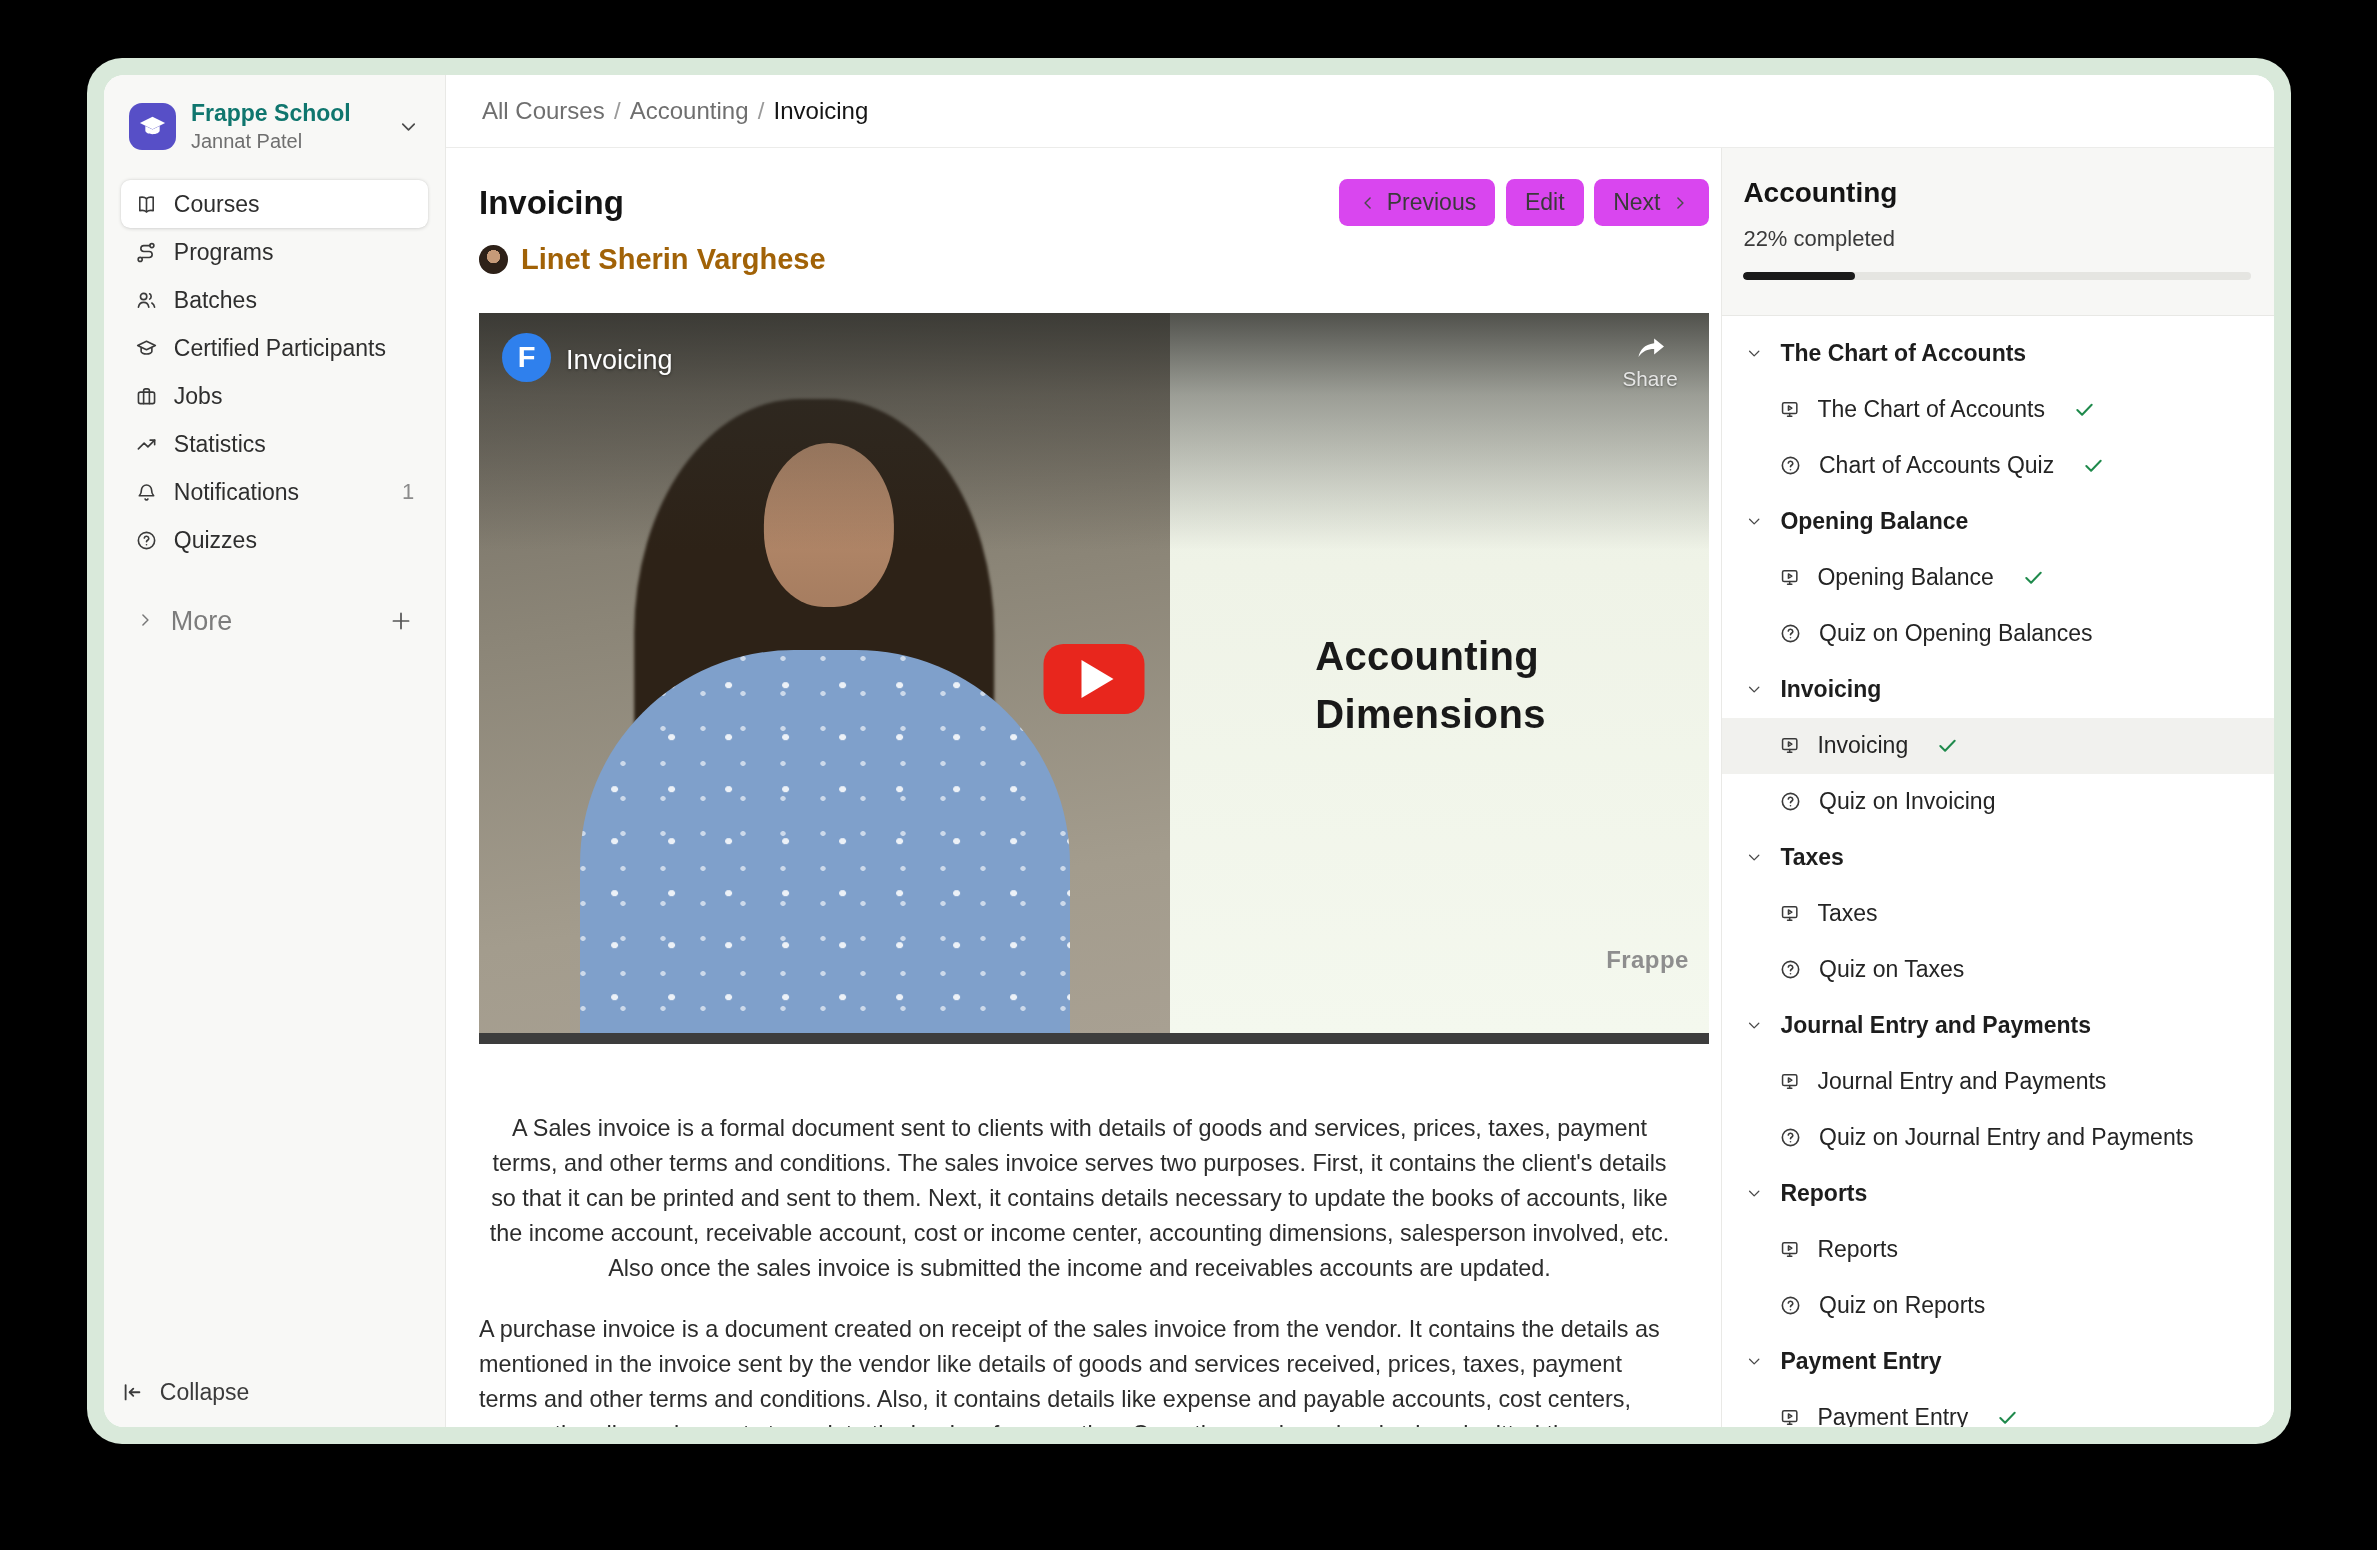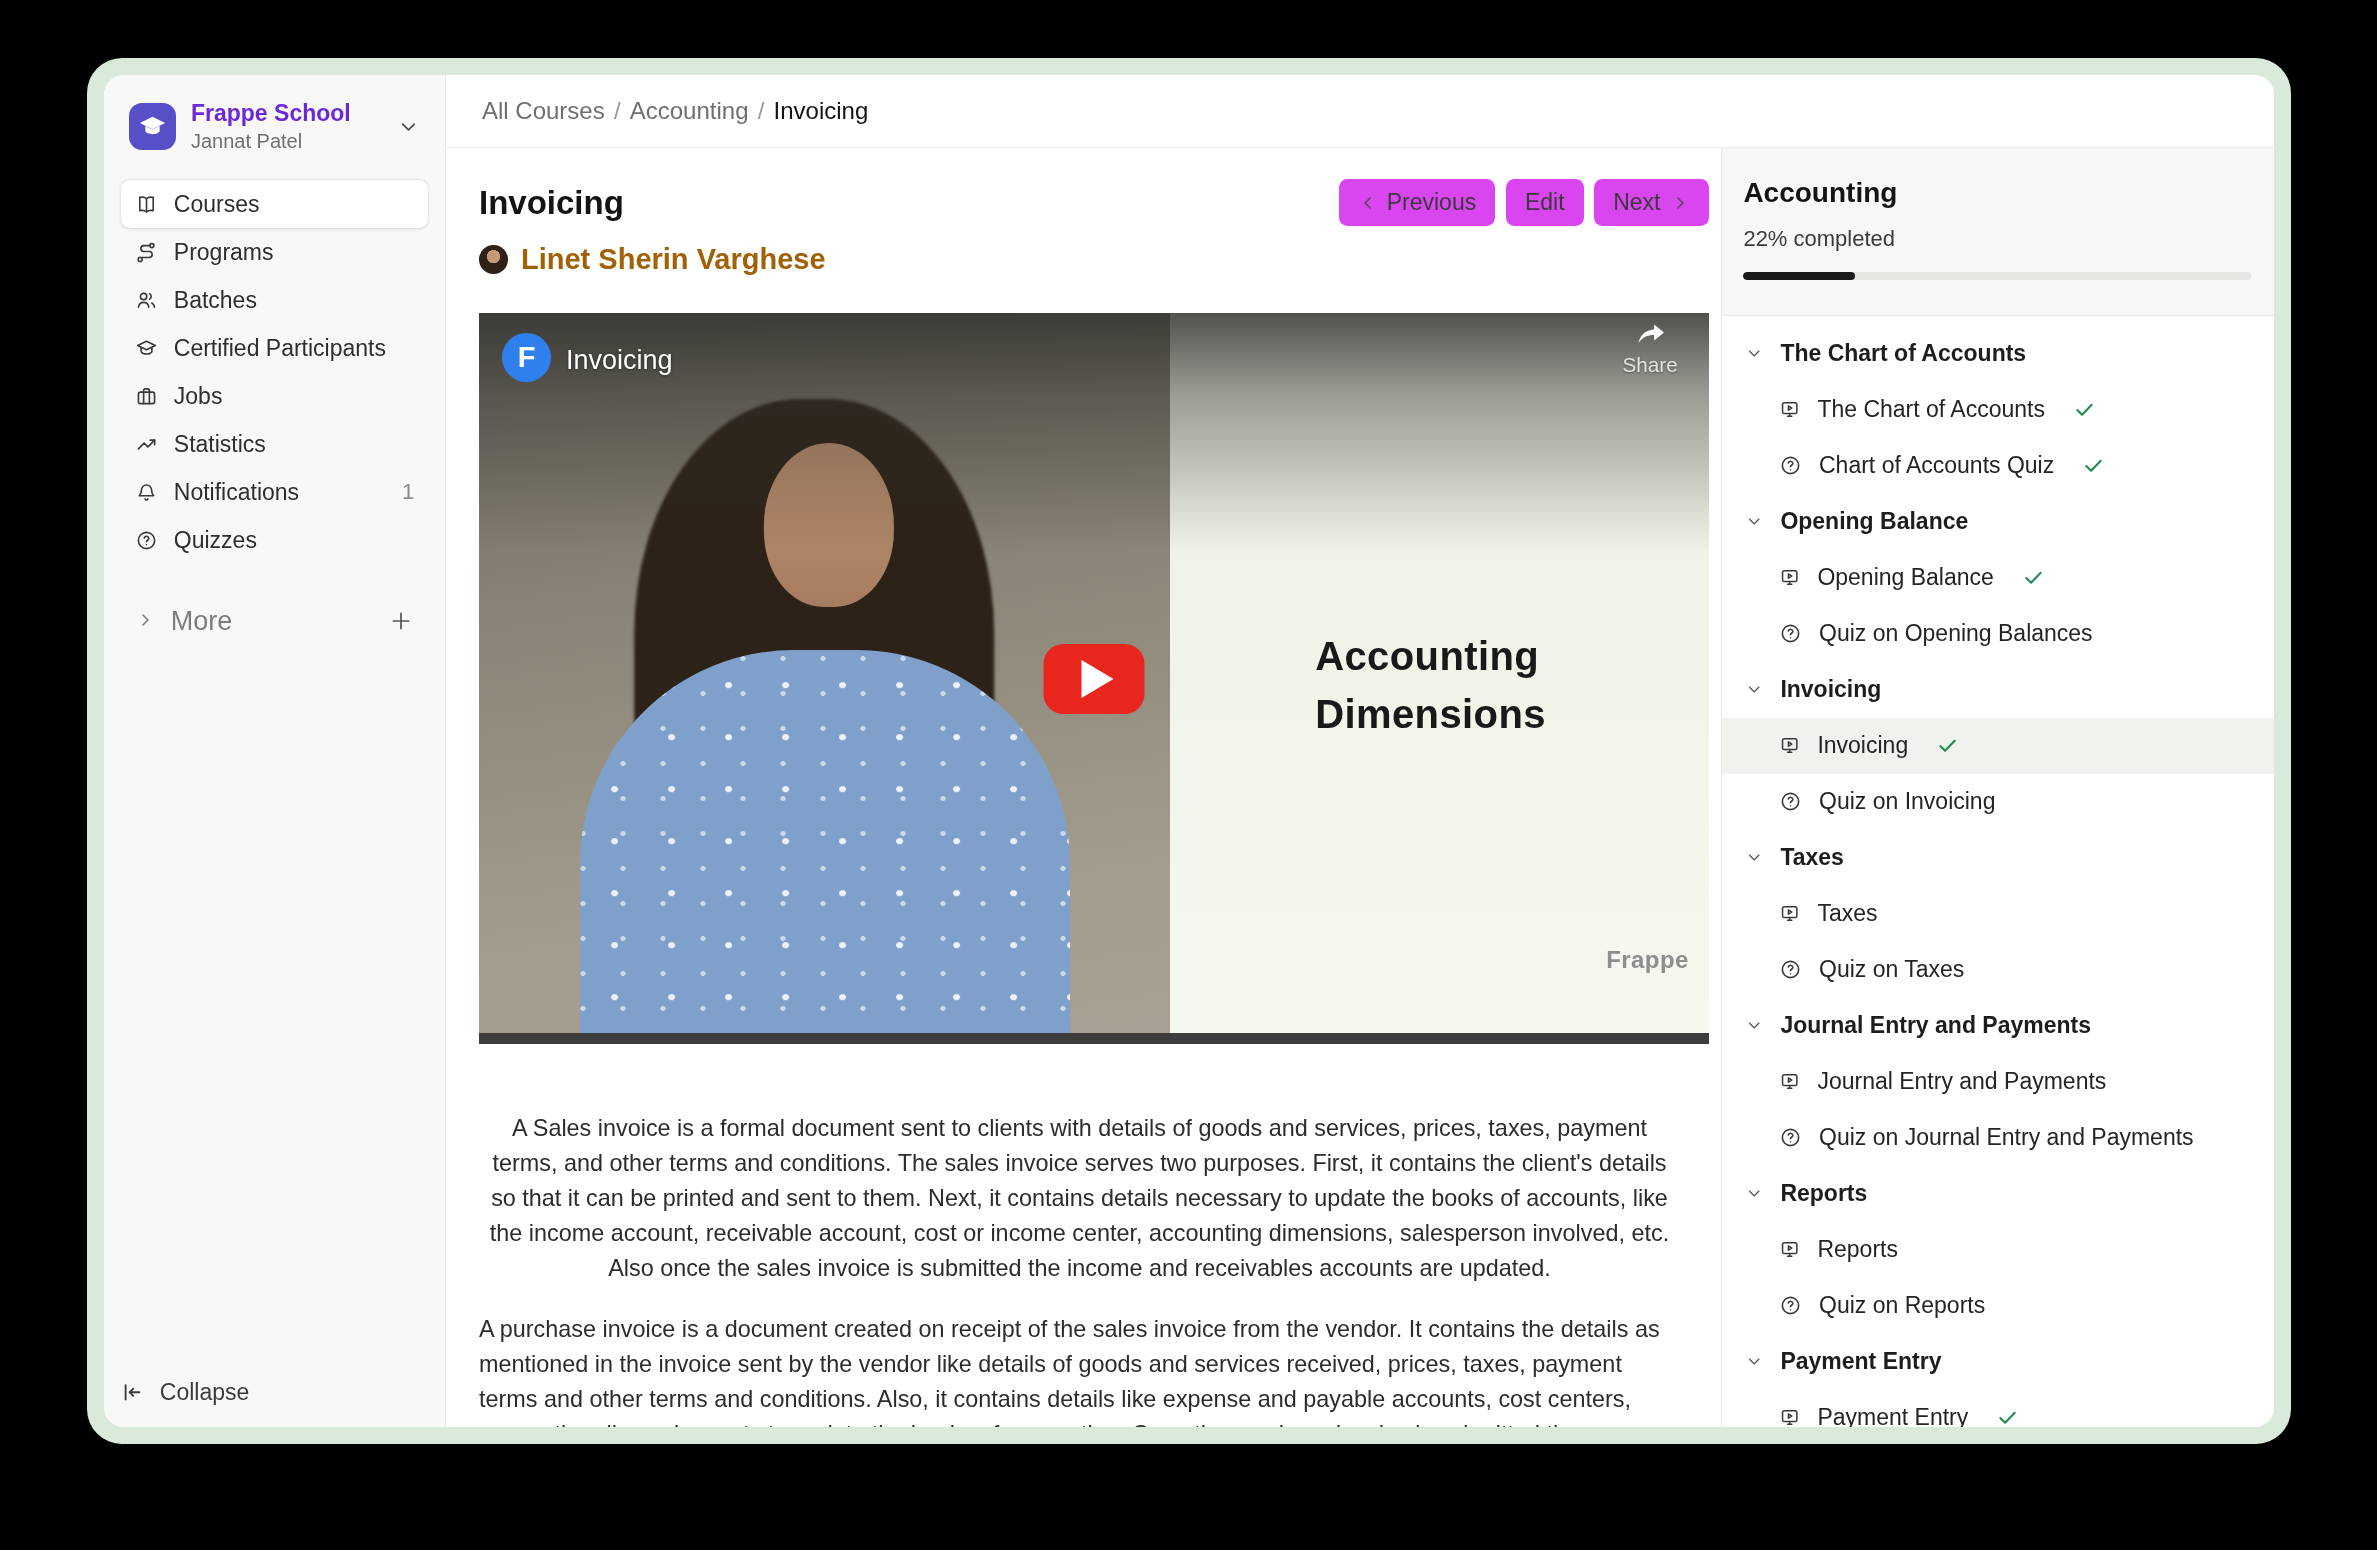--- a/index.html
+++ b/index.html
@@ -6,21 +6,21 @@
   html,body { width:2377px; height:1550px; background:#000; font-family:"Liberation Sans","DejaVu Sans",sans-serif; }
   .canvas { position:relative; width:2377px; height:1550px; background:#000; overflow:hidden; }
   .frame { position:absolute; left:87px; top:58px; width:2204px; height:1386px; background:#d9e9da; border-radius:35px; }
   .window { position:absolute; left:17px; top:17px; right:17px; bottom:17px; background:#fff; border-radius:20px; overflow:hidden; display:flex; }
 
   
   .sidebar { width:342px; flex:0 0 342px; background:#f8f8f6; border-right:0.8px solid #e9e9e6; position:relative; padding:20px 17px 0; }
   .brand { display:flex; align-items:center; gap:15.3px; padding:4.6px 7.7px; cursor:pointer; }
   .brand-logo { width:47px; height:47px; border-radius:13px; background:#574fc7; display:flex; align-items:center; justify-content:center; flex:0 0 47px; }
   .brand-text { flex:1; min-width:0; }
-  .brand-title { font-size:23px; font-weight:700; color:#6d28d9; }
+  .brand-title { font-size:23px; font-weight:700; color:#0f766e; }
   .brand-sub { font-size:20px; color:#6f6f6f; margin-top:3.1px; }
   .brand-chev { color:#4c4c4c; display:flex; }
   .nav { margin-top:23px; display:flex; flex-direction:column; }
   .nav-item { display:flex; align-items:center; gap:16px; height:48px; padding:0 13.8px; border-radius:9.2px; color:#2e2e2e; font-size:23px; cursor:pointer; }
   .nav-item.active { background:#fff; box-shadow:0 0.8px 3.8px rgba(0,0,0,.14), 0 0 0 0.8px rgba(0,0,0,.02); }
   .nav-item .icon { display:flex; color:#3a3a3a; }
   .nav-badge { margin-left:auto; color:#8b8b8b; font-size:22px; }
   .more-row { margin-top:34px; display:flex; align-items:center; gap:16px; height:46px; padding:0 13.8px; color:#7c7c7c; font-size:27px; cursor:pointer; }
   .more-plus { margin-left:auto; display:flex; color:#555; cursor:pointer; }
   .collapse-row { position:absolute; left:16px; bottom:21.4px; display:flex; align-items:center; gap:15.3px; font-size:23px; color:#3b3b3b; cursor:pointer; }
@@ -50,21 +50,21 @@
   .photo { position:absolute; left:0; top:0; bottom:10.7px; width:56.2%; background:linear-gradient(172deg,#6e695f 0%,#8b8577 40%,#a39c8d 78%,#a8a092 100%); overflow:hidden; }
   .hair { position:absolute; left:50%; transform:translateX(-53%); top:86px; width:360px; height:689px; background:#2d2217; border-radius:46% 46% 40% 40% / 34% 34% 52% 52%; filter:blur(1.5px); }
   .face { position:absolute; left:50%; transform:translateX(-47%); top:130px; width:130px; height:164px; background:linear-gradient(#bd9070,#a67d60); border-radius:50% 50% 46% 46%; }
   .blouse { position:absolute; bottom:-46px; left:50%; transform:translateX(-50%); width:490px; height:429px; background:#7fa0cb; border-radius:214px 214px 0 0;
             background-image:radial-gradient(rgba(255,255,255,.85) 3.1px, transparent 3.8px), radial-gradient(rgba(255,255,255,.6) 2.3px, transparent 3.1px);
             background-size:57px 52px, 40px 35px; background-position:6.1px 9.2px, 23px 26px; }
   .slide { position:absolute; right:0; top:0; bottom:10.7px; left:56.2%; background:linear-gradient(#e6e9df 0%, #eff3e7 35%, #f4f8ee 100%); }
   .video-overlay { position:absolute; left:0; right:0; top:0; height:56%; background:linear-gradient(to bottom, rgba(48,48,44,.82) 0%, rgba(48,48,44,.42) 20%, rgba(48,48,44,0) 58%); pointer-events:none; }
   .video-logo { position:absolute; left:23px; top:20px; width:49px; height:49px; border-radius:50%; background:#2f80ed; display:flex; align-items:center; justify-content:center; font-size:29px; font-weight:700; color:#fff; }
   .video-title { position:absolute; left:87px; top:32px; font-size:27px; color:#fff; text-shadow:0 0.8px 3.1px rgba(0,0,0,.45); }
-  .share { position:absolute; right:31px; top:4px; text-align:center; color:#fff; cursor:pointer; }
+  .share { position:absolute; right:31px; top:18px; text-align:center; color:#fff; cursor:pointer; }
   .share-label { font-size:20.7px; color:rgba(255,255,255,.82); margin-top:1.5px; text-shadow:0 0.8px 2.3px rgba(0,0,0,.4); }
   .play-button { position:absolute; left:50%; top:50%; transform:translate(-50%,-50%); width:101px; height:70px; border-radius:20px; background:#e8261d; display:flex; align-items:center; justify-content:center; cursor:pointer; }
   .play-tri { width:0; height:0; border-style:solid; border-width:19px 0 19px 32px; border-color:transparent transparent transparent #fff; margin-left:7.7px; }
   .slide-title { position:absolute; left:68%; top:43%; font-size:40px; line-height:1.45; font-weight:700; color:#191919; letter-spacing:0.4px; }
   .watermark { position:absolute; right:20px; bottom:70px; font-size:24px; font-weight:700; color:#8e8e8e; letter-spacing:0.4px; }
   .video-progress { position:absolute; left:0; right:0; bottom:0; height:10.7px; background:#3d3d3d; }
 
   .para { margin-top:26px; max-width:1201px; font-size:23.4px; line-height:35px; color:#2c2c2c; }
   .para.first { margin-top:67px;text-align:center; }
 

